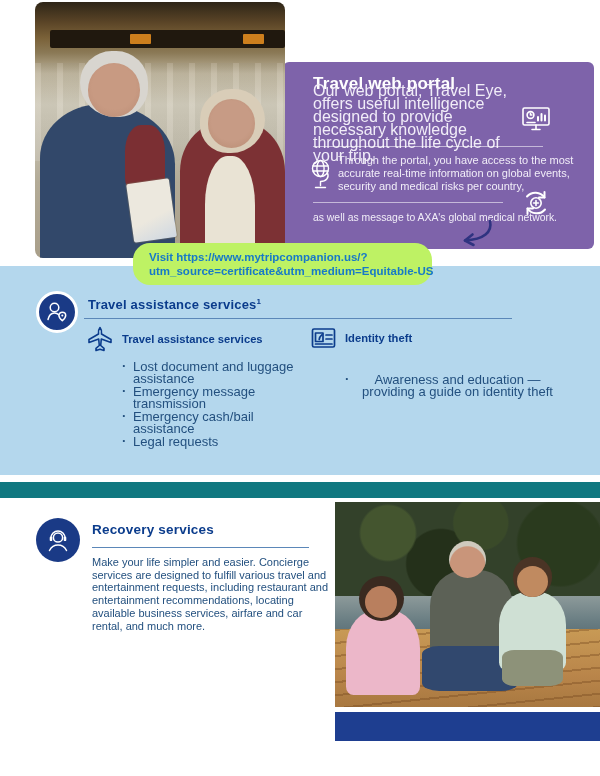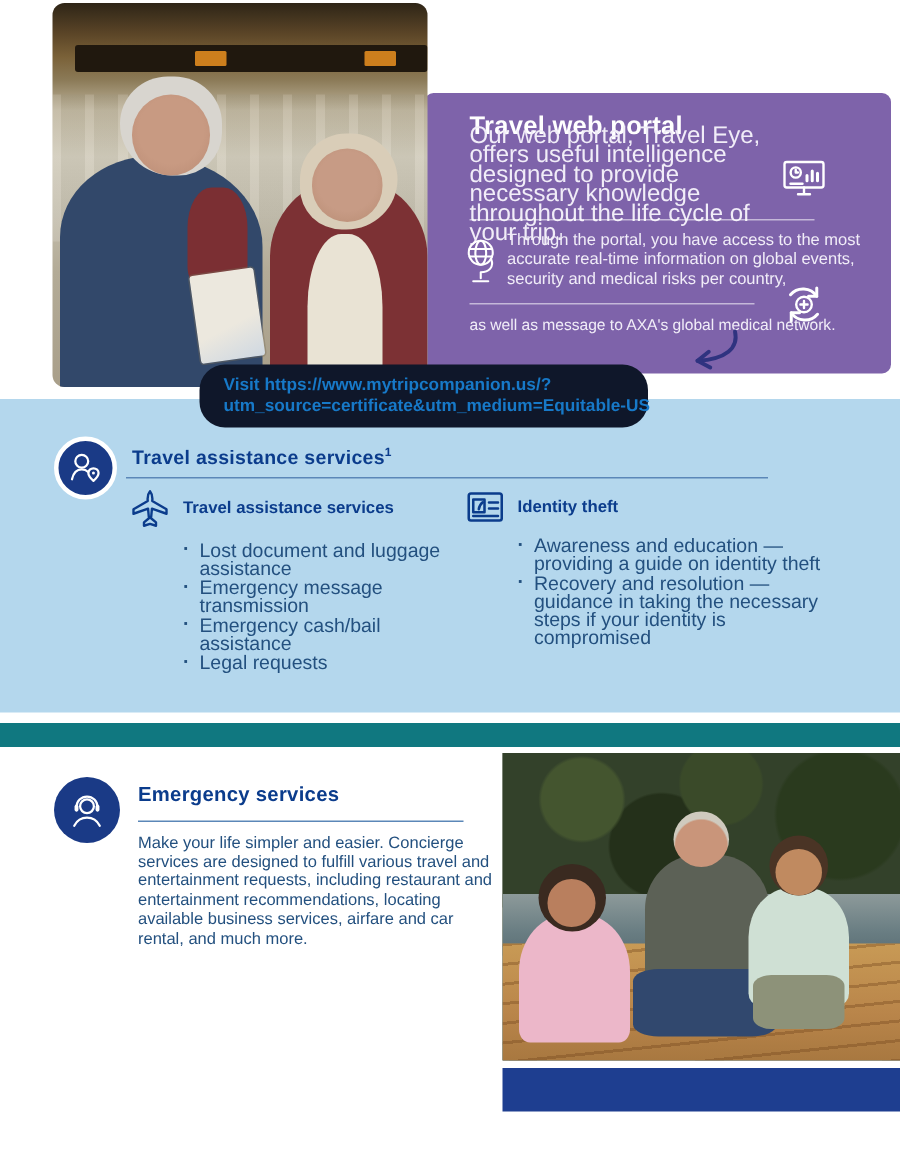--- a/index.html
+++ b/index.html
@@ -25,46 +25,46 @@
   .dash-icon{position:absolute;left:238px;top:42px;}
   .portal-div1{position:absolute;left:30px;top:84px;width:230px;height:1px;background:rgba(255,255,255,.55);}
   .globe-icon{position:absolute;left:24px;top:95px;}
   .portal-p2{position:absolute;left:55px;top:92px;width:242px;color:#f1edf8;font-size:11px;line-height:13px;}
   .refresh-icon{position:absolute;left:233px;top:121px;}
   .portal-div2{position:absolute;left:30px;top:140px;width:190px;height:1px;background:rgba(255,255,255,.55);}
   .portal-p3{position:absolute;left:30px;top:149px;width:270px;color:#f1edf8;font-size:10.4px;line-height:13px;}
   .portal-arrow{position:absolute;left:166px;top:156px;overflow:visible;}
 
   
-  .linkbox{position:absolute;left:133px;top:243px;width:299px;border-radius:17px;background:#0f172a;padding:7px 16px;z-index:5;}
+  .linkbox{position:absolute;left:133px;top:243px;width:299px;border-radius:17px;background:#bef264;padding:7px 16px;z-index:5;}
   .linkbox div{color:var(--link);font-size:11.5px;font-weight:700;line-height:14px;white-space:nowrap;}
 
   
   .band-light{position:absolute;left:0;top:266px;width:600px;height:209px;background:var(--lightblue);z-index:1;}
   .band-teal{position:absolute;left:0;top:482px;width:600px;height:16px;background:var(--teal);z-index:1;}
   .band-bottom{position:absolute;left:335px;top:712px;width:265px;height:29px;background:var(--darkblue);z-index:1;}
 
   
   .circle-badge{position:absolute;width:42px;height:42px;border-radius:50%;background:var(--navy);border:3px solid #fff;display:flex;align-items:center;justify-content:center;z-index:3;}
   .sec-head{position:absolute;color:var(--head);font-weight:700;z-index:3;}
   .rule{position:absolute;height:1px;background:var(--rule);z-index:3;}
 
   .ta-badge{left:36px;top:291px;}
   .ta-head{left:88px;top:297px;font-size:13px;letter-spacing:.2px;}
   .ta-head sup{font-size:8px;}
   .ta-rule{left:84px;top:318px;width:428px;}
 
   .col{position:absolute;z-index:3;color:var(--body);}
   .col-left{left:87px;top:326px;width:228px;}
-  .col-right{left:311px;top:326px;width:240px;}
+  .col-right{left:311px;top:326px;width:240px;text-align:center;}
   .col-hrow{display:flex;align-items:flex-start;gap:9px;}
   .col-title{color:var(--head);font-weight:700;font-size:11.2px;padding-top:7px;}
   .col-right .col-title{padding-top:6px;}
   .blist{list-style:none;margin-left:35px;margin-top:7px;}
-  .col-right .blist{margin-left:34px;margin-top:8px;width:214px;}
+  .col-right .blist{margin-left:34px;margin-top:24px;width:214px;}
   .blist li{position:relative;padding-left:11px;font-size:13px;line-height:12px;margin-bottom:1px;}
   .blist li::before{content:"·";position:absolute;left:0;top:-1px;font-weight:700;}
   .col-intro{margin-left:34px;margin-top:7px;width:216px;font-size:10.2px;line-height:12.4px;}
 
   .cs-badge{left:36px;top:518px;border-width:0;width:44px;height:44px;}
   .cs-head{left:92px;top:522px;font-size:13.5px;letter-spacing:.2px;}
   .cs-rule{left:92px;top:547px;width:217px;}
   .cs-body{position:absolute;left:92px;top:556px;width:238px;color:var(--body);font-size:11px;line-height:12.7px;z-index:3;}
 
   
@@ -201,34 +201,33 @@
     <div class="col-hrow">
       <svg width="25" height="24" viewBox="0 0 25 24" fill="none" stroke="#0b3c8c" stroke-width="1.7" stroke-linecap="round" stroke-linejoin="round">
         <rect x="1.5" y="3" width="22" height="18" rx="1.5"></rect>
         <rect x="4.5" y="7" width="7.5" height="8.5"></rect>
         <path d="M8.2 13.5c.3-2 1.4-3.6 2.6-4.6M15 9h6M15 13h6M4.5 18h16.5"></path>
       </svg>
       <div class="col-title">Identity theft</div>
     </div>
     <ul class="blist">
       <li>Awareness and education — providing a guide on identity theft</li>
-      <li>Recovery and resolution — guidance in taking the necessary steps if your identity is compromised</li>
     </ul>
   </div>
 
   <div class="circle-badge cs-badge">
     <svg width="28" height="28" viewBox="0 0 28 28" fill="none" stroke="#fff" stroke-width="1.5" stroke-linecap="round" stroke-linejoin="round">
       <circle cx="14" cy="11.5" r="4.6"></circle>
       <path d="M7 12a7 7 0 0 1 14 0"></path>
       <rect x="5.7" y="10.5" width="2.6" height="4.6" rx="1.2" fill="#fff" stroke="none"></rect>
       <rect x="19.7" y="10.5" width="2.6" height="4.6" rx="1.2" fill="#fff" stroke="none"></rect>
       <path d="M5.5 24.5c2.2-4.3 5.6-5.4 8.5-5.4s6.3 1.1 8.5 5.4"></path>
     </svg>
   </div>
-  <div class="sec-head cs-head">Emergency services</div>
+  <div class="sec-head cs-head">Recovery services</div>
   <div class="rule cs-rule"></div>
   <div class="cs-body">Make your life simpler and easier. Concierge services are designed to fulfill various travel and entertainment requests, including restaurant and entertainment recommendations, locating available business services, airfare and car rental, and much more.</div>
 
   <div class="photo-bottom">
     <div class="pb-trees"></div>
     <div class="pb-water"></div>
     <div class="pb-dock"></div>
     <div class="pb-grandpa-body"></div>
     <div class="pb-grandpa-legs"></div>
     <div class="pb-grandpa-head"></div>

